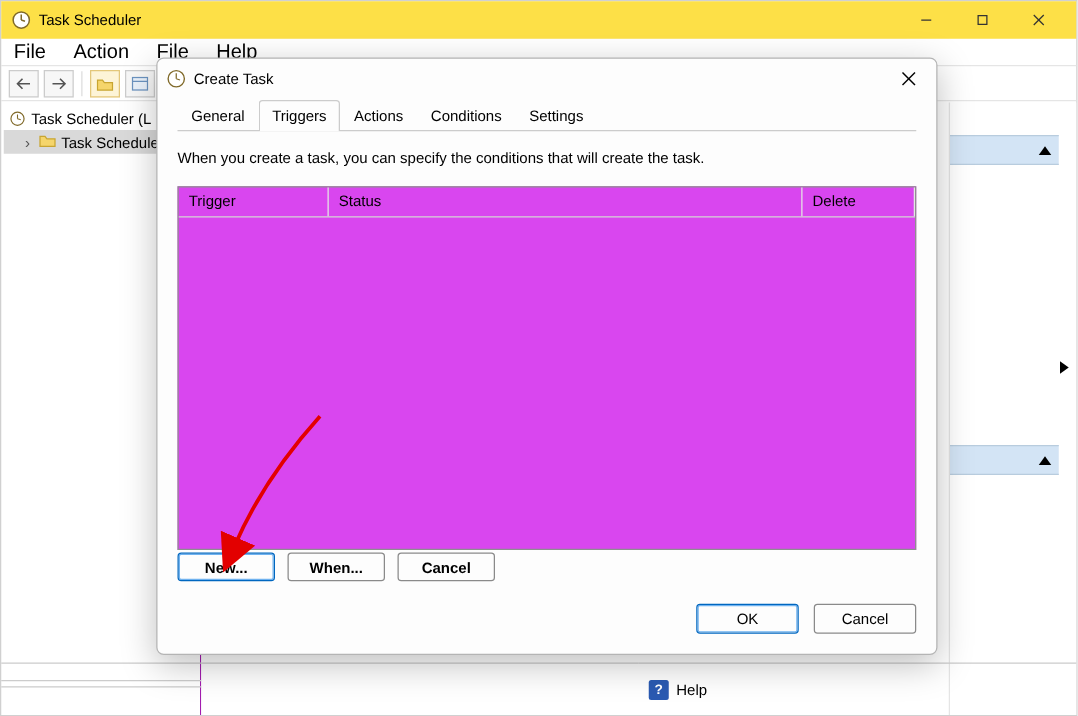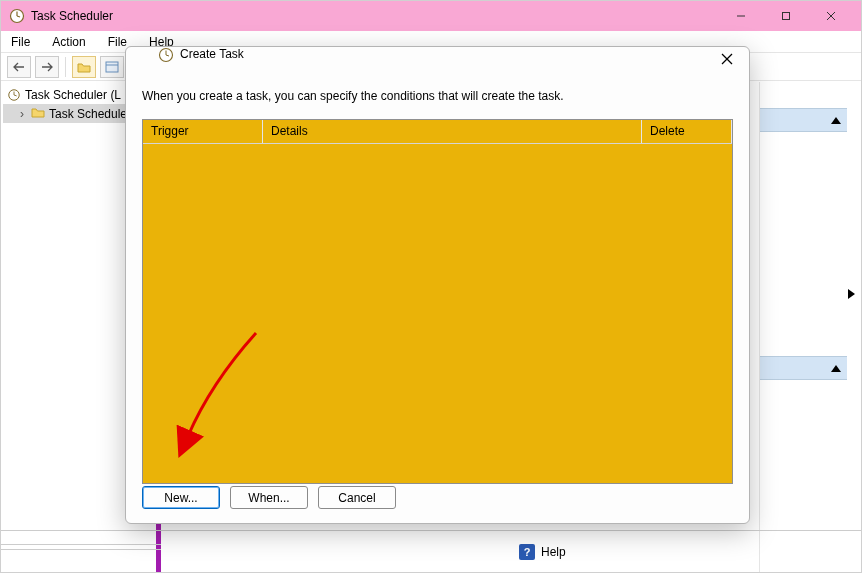--- a/index.html
+++ b/index.html
@@ -20,41 +20,41 @@
     left: 0; top: 0;
     width: 862px; height: 573px;
     border: 1px solid #d0d0d0;
     background: #fff;
   }
   .main-titlebar {
     height: 30px;
     display: flex;
     align-items: center;
     padding: 0 8px;
-    background: #f9a8d4;
+    background: #fde047;
   }
   .main-titlebar .app-icon {
     width: 16px; height: 16px;
     margin-right: 6px;
   }
   .main-titlebar .title { flex: 0 0 auto; font-size: 12px; }
   .main-titlebar .spacer { flex: 1; }
   .win-controls { display: flex; }
   .win-btn {
     width: 45px; height: 30px;
     display: flex; align-items: center; justify-content: center;
     color: #333;
   }
   .menu-bar {
     height: 22px;
     display: flex;
     align-items: center;
     padding: 0 6px;
     gap: 14px;
-    font-size: 12px;
+    font-size: 16px;
     border-bottom: 1px solid #e5e5e5;
   }
   .menu-item { padding: 2px 4px; }
   .toolbar {
     height: 28px;
     display: flex;
     align-items: center;
     gap: 4px;
     padding: 0 6px;
     border-bottom: 1px solid #e5e5e5;
@@ -68,21 +68,21 @@
   }
   .tool-sep { width: 1px; height: 20px; background: #ddd; margin: 0 2px; }
 
   .body-area {
     position: absolute;
     left: 0; right: 0; top: 81px; bottom: 0;
     display: flex;
   }
   .tree-pane {
     width: 160px;
-    border-right: 5px solid #a21caf;
+    border-right: 1px solid #a21caf;
     padding: 4px 2px;
     font-size: 12px;
   }
   .tree-row {
     display: flex; align-items: center;
     gap: 4px;
     padding: 2px 4px;
     white-space: nowrap;
   }
   .tree-row.selected { background: #d9d9d9; }
@@ -167,24 +167,23 @@
     left: 125px; top: 46px;
     width: 625px; height: 478px;
     background: #fdfdfd;
     border: 1px solid #b4b4b4;
     border-radius: 6px;
     box-shadow: 0 8px 28px rgba(0,0,0,0.25);
     display: flex; flex-direction: column;
   }
   .dlg-titlebar {
     height: 32px;
-    display: flex; 
+    display: flex; align-items: center;
     padding: 0 7px;
     font-size: 12px;
-    margin-left: 25px;
   }
   .dlg-titlebar .spacer { flex: 1; }
   .dlg-close {
     width: 30px; height: 24px;
     display: flex; align-items: center; justify-content: center;
     font-size: 14px;
   }
   .dlg-body {
     flex: 1;
     padding: 0 16px 14px 16px;
@@ -212,40 +211,41 @@
     background: #fdfdfd;
     border-radius: 3px 3px 0 0;
   }
   .tab-desc {
     font-size: 12px;
     margin: 10px 0 16px 0;
   }
   .list-box {
     flex: 1;
     border: 1px solid #8f8f8f;
-    background: #eab308;
+    background: #d946ef;
     position: relative;
   }
   .list-header {
     height: 24px;
     border-bottom: 1px solid #d5d5d5;
     display: flex;
     font-size: 12px;
   }
   .list-col {
     padding: 4px 8px;
     border-right: 1px solid #e5e5e5;
   }
   .col-trigger { width: 120px; }
   .col-details { flex: 1; }
   .col-status  { width: 90px; }
   .dlg-btn-row {
     margin-top: 2px;
     display: flex;
     gap: 10px;
+    font-weight: bold;
   }
   .dlg-btn {
     width: 78px; height: 23px;
     border: 1px solid #8a8a8a;
     background: #fdfdfd;
     border-radius: 3px;
     font-size: 12px;
     display: flex; align-items: center; justify-content: center;
   }
   .dlg-btn.highlight {
@@ -404,38 +404,49 @@
     <span class="spacer"></span>
     <div class="dlg-close">
       <svg width="12" height="12">
           <line x1="1" y1="1" x2="11" y2="11" stroke="#000" stroke-width="1.2"></line>
           <line x1="11" y1="1" x2="1" y2="11" stroke="#000" stroke-width="1.2"></line>
         </svg>
     </div>
   </div>
 
   <div class="dlg-body">
+    <div class="tab-strip">
+      <div class="tab">General</div>
+      <div class="tab active">Triggers</div>
+      <div class="tab">Actions</div>
+      <div class="tab">Conditions</div>
+      <div class="tab">Settings</div>
+    </div>
 
     <div class="tab-desc">When you create a task, you can specify the conditions that will create the task.</div>
 
     <div class="list-box">
       <div class="list-header">
         <div class="list-col col-trigger">Trigger</div>
-        <div class="list-col col-details">Details</div>
+        <div class="list-col col-details">Status</div>
         <div class="list-col col-status">Delete</div>
       </div>
     </div>
 
     <div class="dlg-btn-row">
       <div class="dlg-btn highlight">New...</div>
       <div class="dlg-btn">When...</div>
       <div class="dlg-btn">Cancel</div>
     </div>
   </div>
 
+  <div class="dlg-footer">
+    <div class="dlg-btn highlight">OK</div>
+    <div class="dlg-btn">Cancel</div>
+  </div>
 </div>
 
 <svg class="arrow" width="90" height="130">
   <defs>
     <marker id="ah" markerWidth="10" markerHeight="10" refX="2" refY="5" orient="auto">
       <path d="M0,0 L10,5 L0,10 Z" fill="#e30000"></path>
     </marker>
   </defs>
   <path d="M80,5 Q35,55 12,108" fill="none" stroke="#e30000" stroke-width="3" marker-end="url(#ah)"></path>
 </svg>

